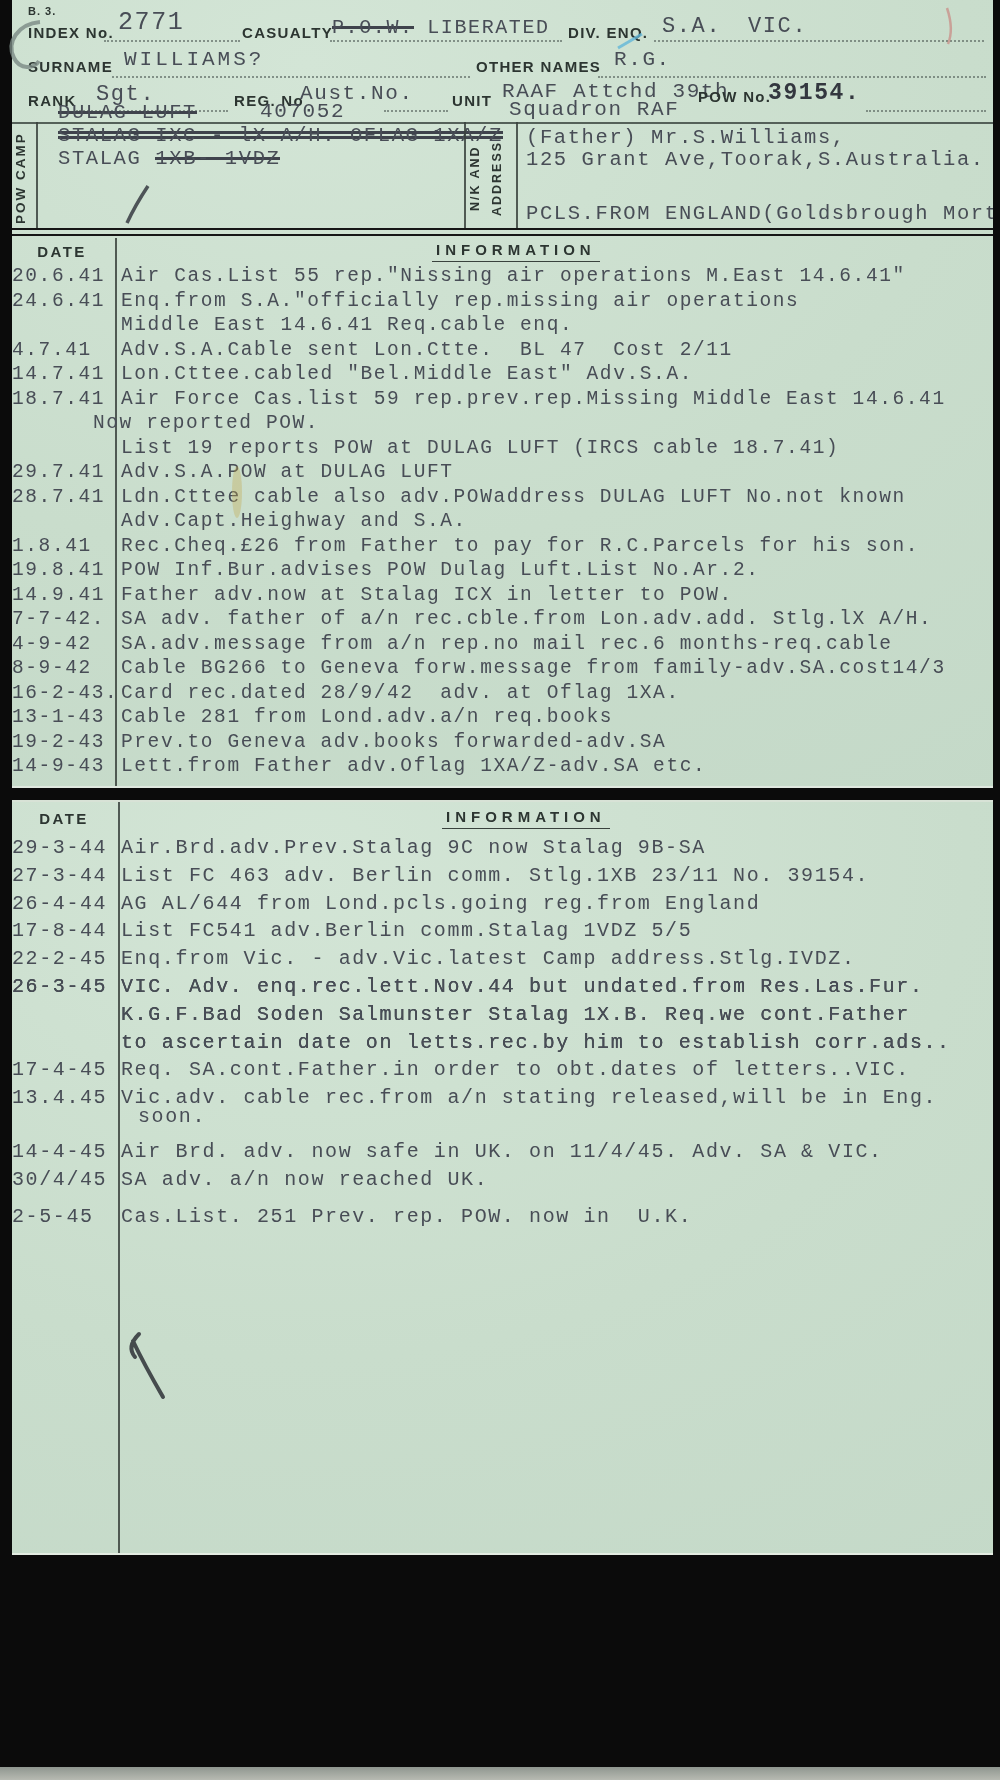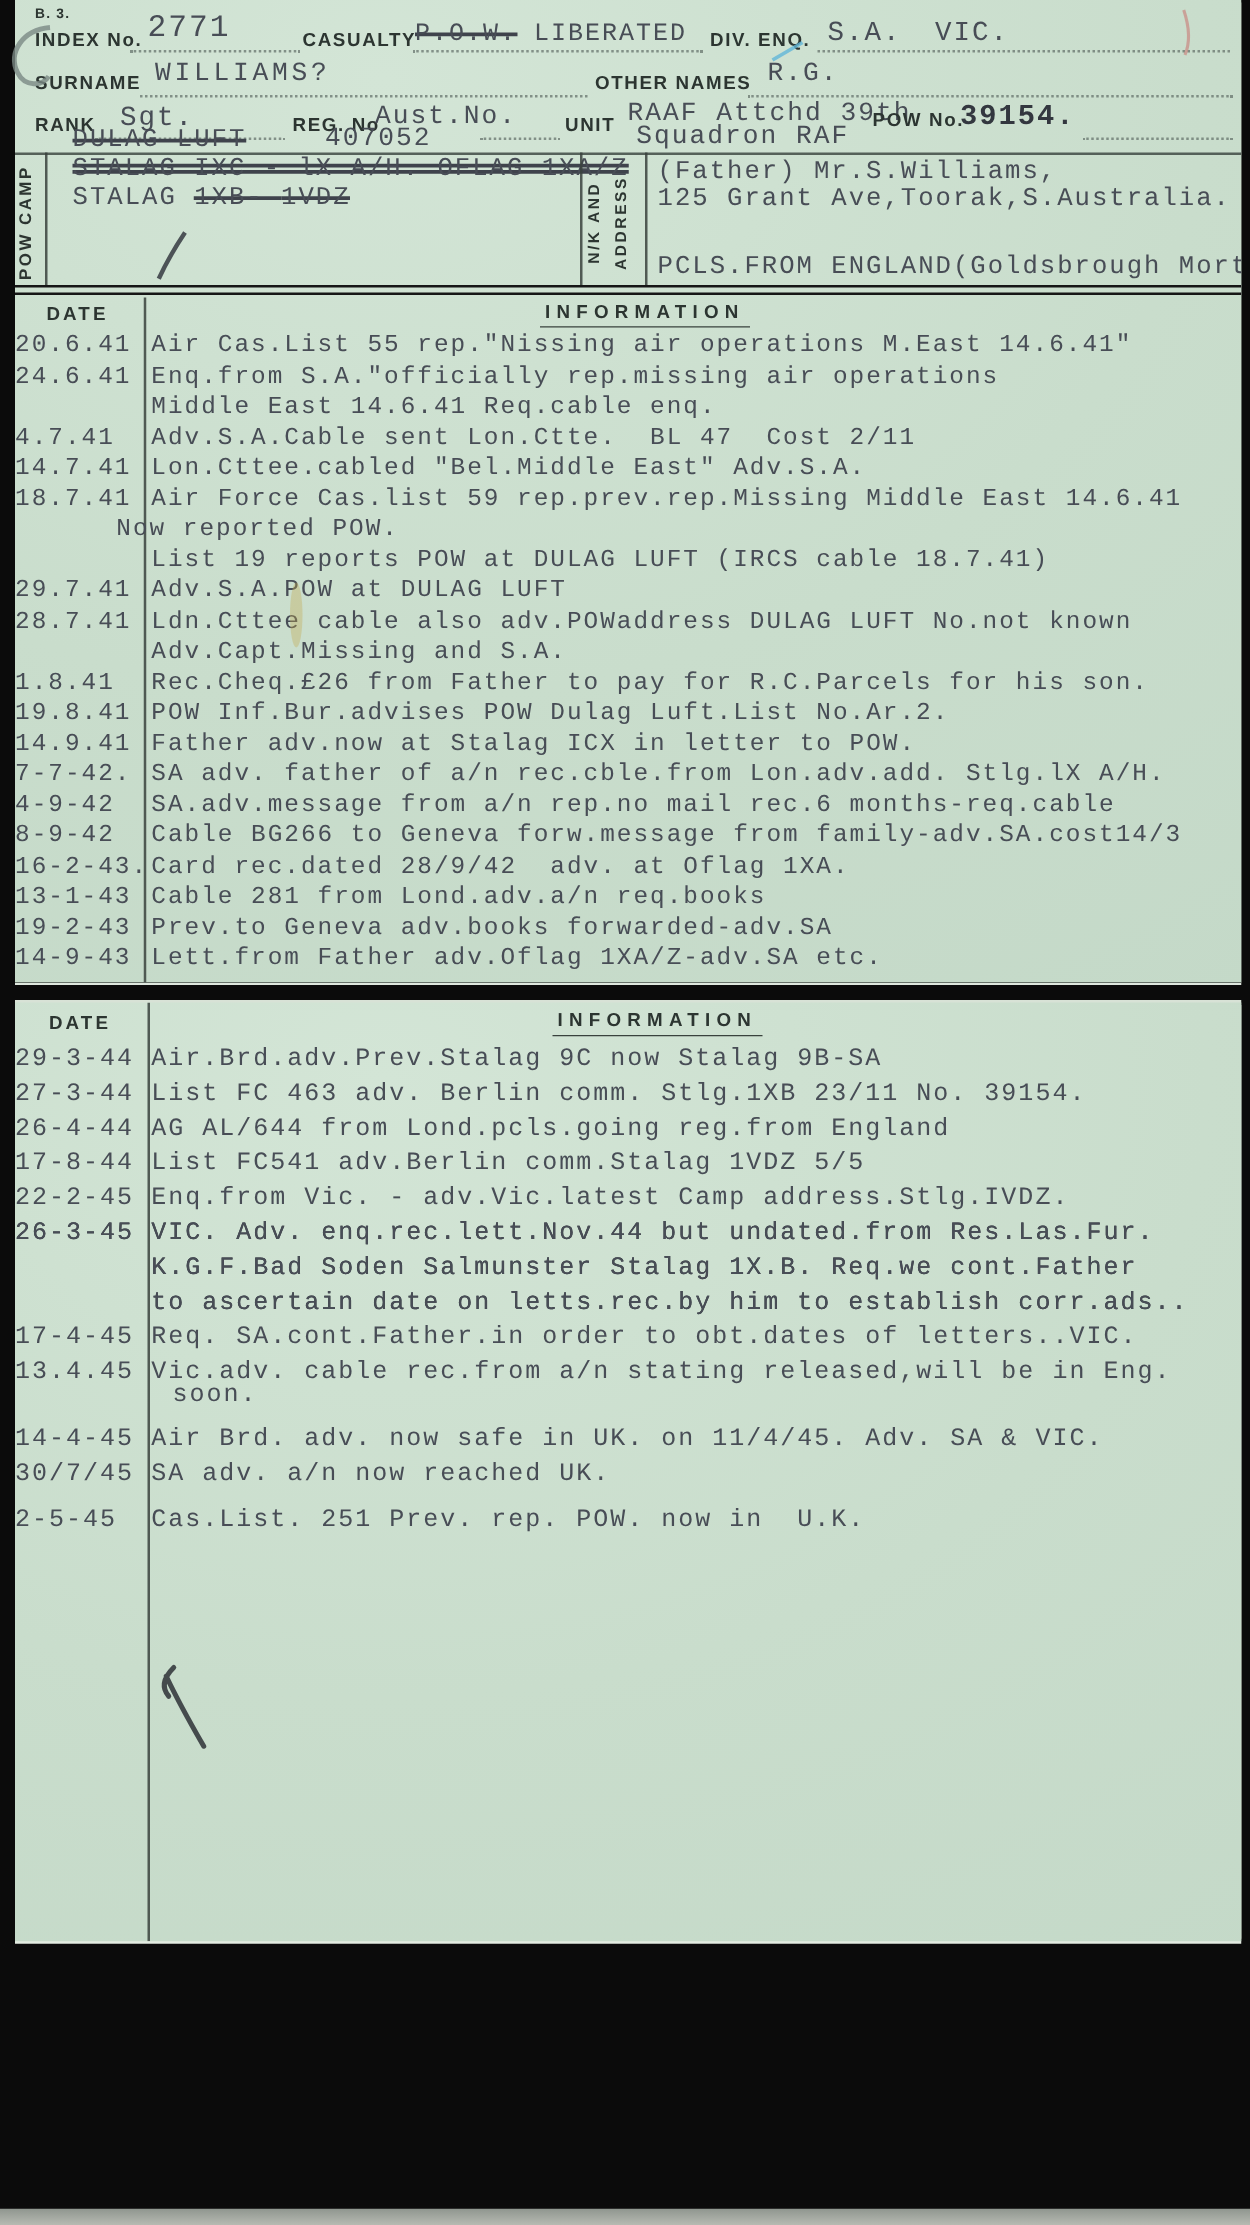--- a/index.html
+++ b/index.html
@@ -138,21 +138,21 @@
       <div class="trow">
         <span class="tdate typed">29.7.41</span>
         <span class="tinfo typed">Adv.S.A.POW at DULAG LUFT</span>
       </div>
       <div class="trow">
         <span class="tdate typed">28.7.41</span>
         <span class="tinfo typed">Ldn.Cttee cable also adv.POWaddress DULAG LUFT No.not known</span>
       </div>
       <div class="trow">
         <span class="tdate typed"></span>
-        <span class="tinfo typed">Adv.Capt.Missing and S.A.</span>
+        <span class="tinfo typed">Adv.Capt.Heighway and S.A.</span>
       </div>
       <div class="trow">
         <span class="tdate typed">1.8.41</span>
         <span class="tinfo typed">Rec.Cheq.£26 from Father to pay for R.C.Parcels for his son.</span>
       </div>
       <div class="trow">
         <span class="tdate typed">19.8.41</span>
         <span class="tinfo typed">POW Inf.Bur.advises POW Dulag Luft.List No.Ar.2.</span>
       </div>
       <div class="trow">
@@ -237,21 +237,21 @@
       </div>
       <div class="trow tight faded">
         <span class="tdate typed"></span>
         <span class="tinfo typed">soon.</span>
       </div>
       <div class="trow gap">
         <span class="tdate typed">14-4-45</span>
         <span class="tinfo typed">Air Brd. adv. now safe in UK. on 11/4/45. Adv. SA &amp; VIC.</span>
       </div>
       <div class="trow">
-        <span class="tdate typed">30/7/45</span>
+        <span class="tdate typed">30/4/45</span>
         <span class="tinfo typed">SA adv. a/n now reached UK.</span>
       </div>
       <div class="trow gap">
         <span class="tdate typed">2-5-45</span>
         <span class="tinfo typed">Cas.List. 251 Prev. rep. POW. now in  U.K.</span>
       </div>
     </div>
 </div>
 
 <svg class="marks" width="1000" height="1780" viewBox="0 0 1000 1780">

